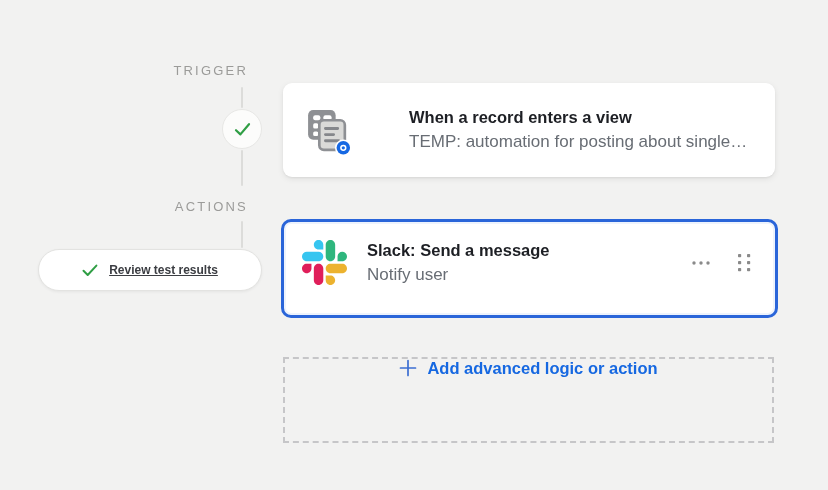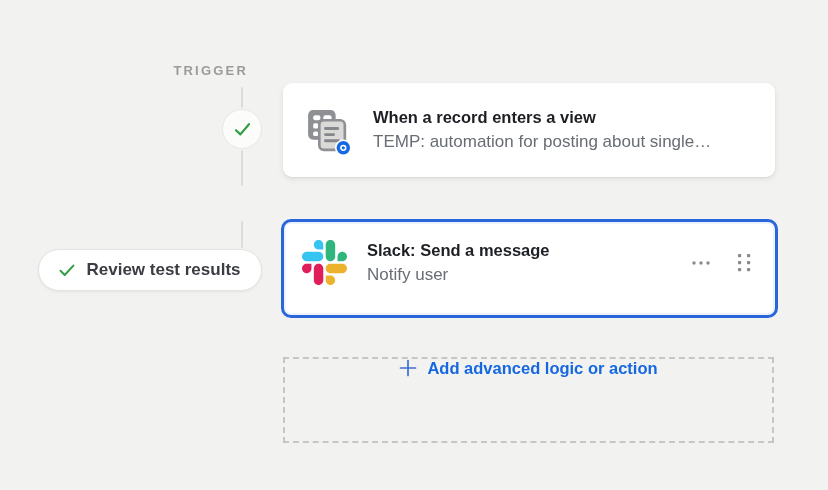--- a/index.html
+++ b/index.html
@@ -1,47 +1,47 @@
 <!DOCTYPE html>
 <html><head>
 <meta charset="utf-8">
 <style>
   html,body{margin:0;padding:0;background:#f2f2f1;font-family:"Liberation Sans",sans-serif;}
   .stage{position:relative;width:828px;height:490px;background:#f2f2f1;overflow:hidden;}
 
   
   .rail-label{position:absolute;left:100px;width:148px;text-align:right;
-    font-size:13px;font-weight:bold;letter-spacing:2.2px;color:#9b9b99;}
+    font-size:13px;font-weight:normal;letter-spacing:2.2px;color:#9b9b99;}
   .rail-line{position:absolute;left:241px;width:2px;background:#dcdcda;border-radius:1px;}
   .status-circle{position:absolute;left:222px;top:109px;width:40px;height:40px;border-radius:50%;
     background:#fcfcfb;border:1px solid #e7e7e5;box-sizing:border-box;
     display:flex;align-items:center;justify-content:center;}
 
   
   .card{position:absolute;background:#ffffff;border-radius:9px;
     box-shadow:0 1px 2px rgba(0,0,0,.05),0 2px 6px rgba(0,0,0,.08);
     display:flex;align-items:center;cursor:pointer;}
-  .trigger-card{left:283px;top:83px;width:492px;height:94px;padding:0 20px 0 21px;box-sizing:border-box;}
+  .trigger-card{left:283px;top:83px;width:492px;height:94px;padding:0 20px 0 21px;box-sizing:border-box;gap:36px;}
   .action-card{left:281px;top:219px;width:497px;height:99px;box-sizing:border-box;
     border:3px solid #2a65d9;border-radius:10px;box-shadow:inset 0 0 0 2px #edf3fd;
     padding:0 20px 12px 18px;}
   .card-icon{flex:0 0 auto;display:flex;align-items:center;justify-content:center;}
   .card-text{display:flex;flex-direction:column;justify-content:center;gap:7px;margin-left:20px;min-width:0;}
   .card-title{font-size:16.5px;font-weight:bold;color:#1d1f24;line-height:1.1;white-space:nowrap;}
   .card-subtitle{font-size:17px;color:#686d74;line-height:1.1;white-space:nowrap;overflow:hidden;}
 
   .card-right{margin-left:auto;display:flex;align-items:center;gap:20px;}
   .icon-btn{display:flex;align-items:center;justify-content:center;padding:4px;cursor:pointer;border-radius:4px;}
 
   
   .test-pill{position:absolute;left:38px;top:249px;width:224px;height:42px;border-radius:21px;
     background:#ffffff;border:1px solid #e3e3e1;box-sizing:border-box;
     box-shadow:0 1px 3px rgba(0,0,0,.06);
     display:flex;align-items:center;justify-content:center;gap:11px;cursor:pointer;}
-  .test-pill-label{font-size:17px;font-weight:bold;color:#3b3d42;}
+  .test-pill-label{font-size:12px;font-weight:bold;color:#3b3d42;text-decoration:underline;}
 
   
   .add-box{position:absolute;left:283px;top:357px;width:491px;height:86px;box-sizing:border-box;
     border:2px dashed #c6c6c8;display:flex;align-items:flex-start;justify-content:center;gap:10px;cursor:pointer;}
   .add-label{font-size:16.5px;font-weight:bold;color:#1668e1;}
 </style>
 </head>
 <body>
 
 <div class="stage">
@@ -51,20 +51,21 @@
 
   <div class="status-circle">
     <span style="display:flex;">
       <svg width="17" height="15" viewBox="0 0 17 15">
           <path d="M2 8.2 L6.4 12.4 L15 2.2" fill="none" stroke="#2f9e44" stroke-width="2.2" stroke-linecap="round" stroke-linejoin="round"></path>
         </svg>
     </span>
   </div>
 
   <div class="rail-line" style="top:150px;height:36px;"></div>
+  <div class="rail-label" style="top:199px;">ACTIONS</div>
   <div class="rail-line" style="top:221px;height:27px;"></div>
 
   <div class="test-pill">
     <span style="display:flex;">
       <svg width="16" height="13" viewBox="0 0 16 13">
           <path d="M1.5 6.8 L5.7 11 L14.4 1.6" fill="none" stroke="#2f9e44" stroke-width="2" stroke-linecap="round" stroke-linejoin="round"></path>
         </svg>
     </span>
     <span class="test-pill-label">Review test results</span>
   </div>

